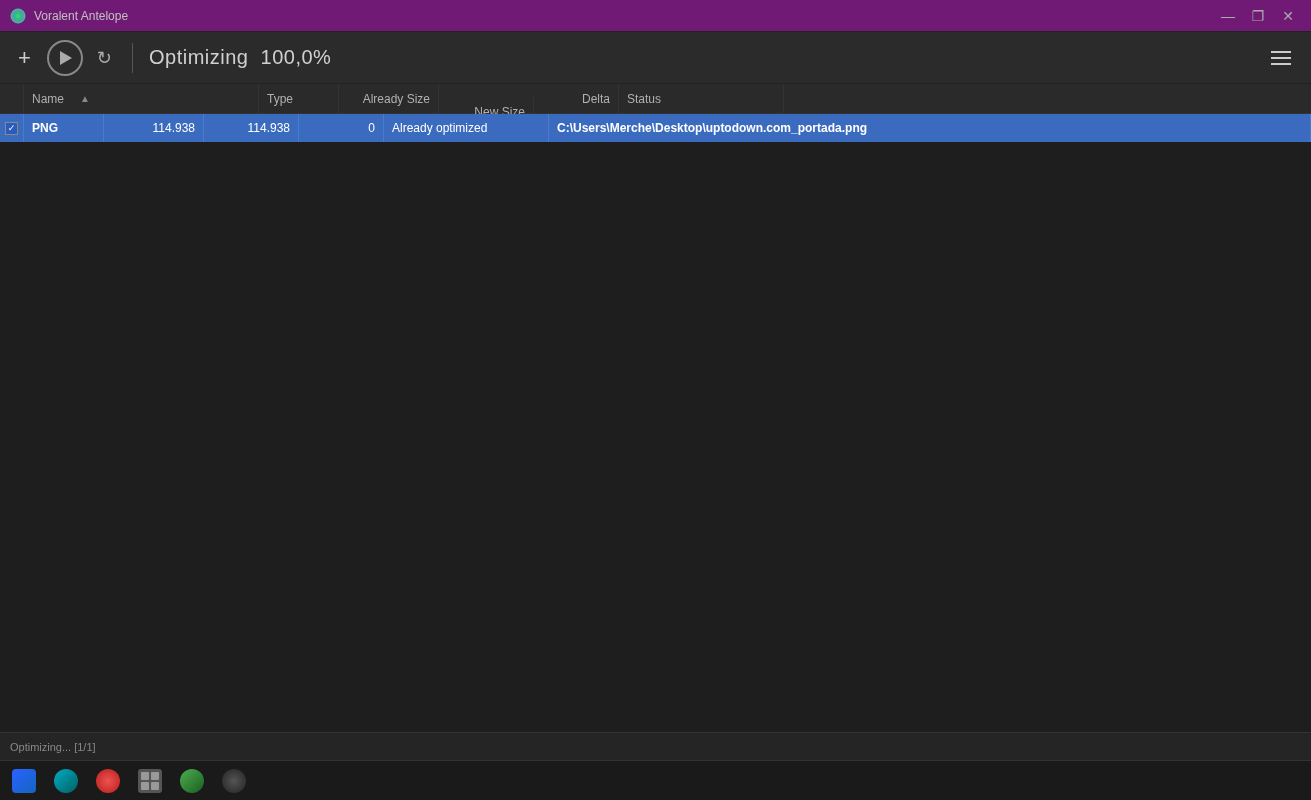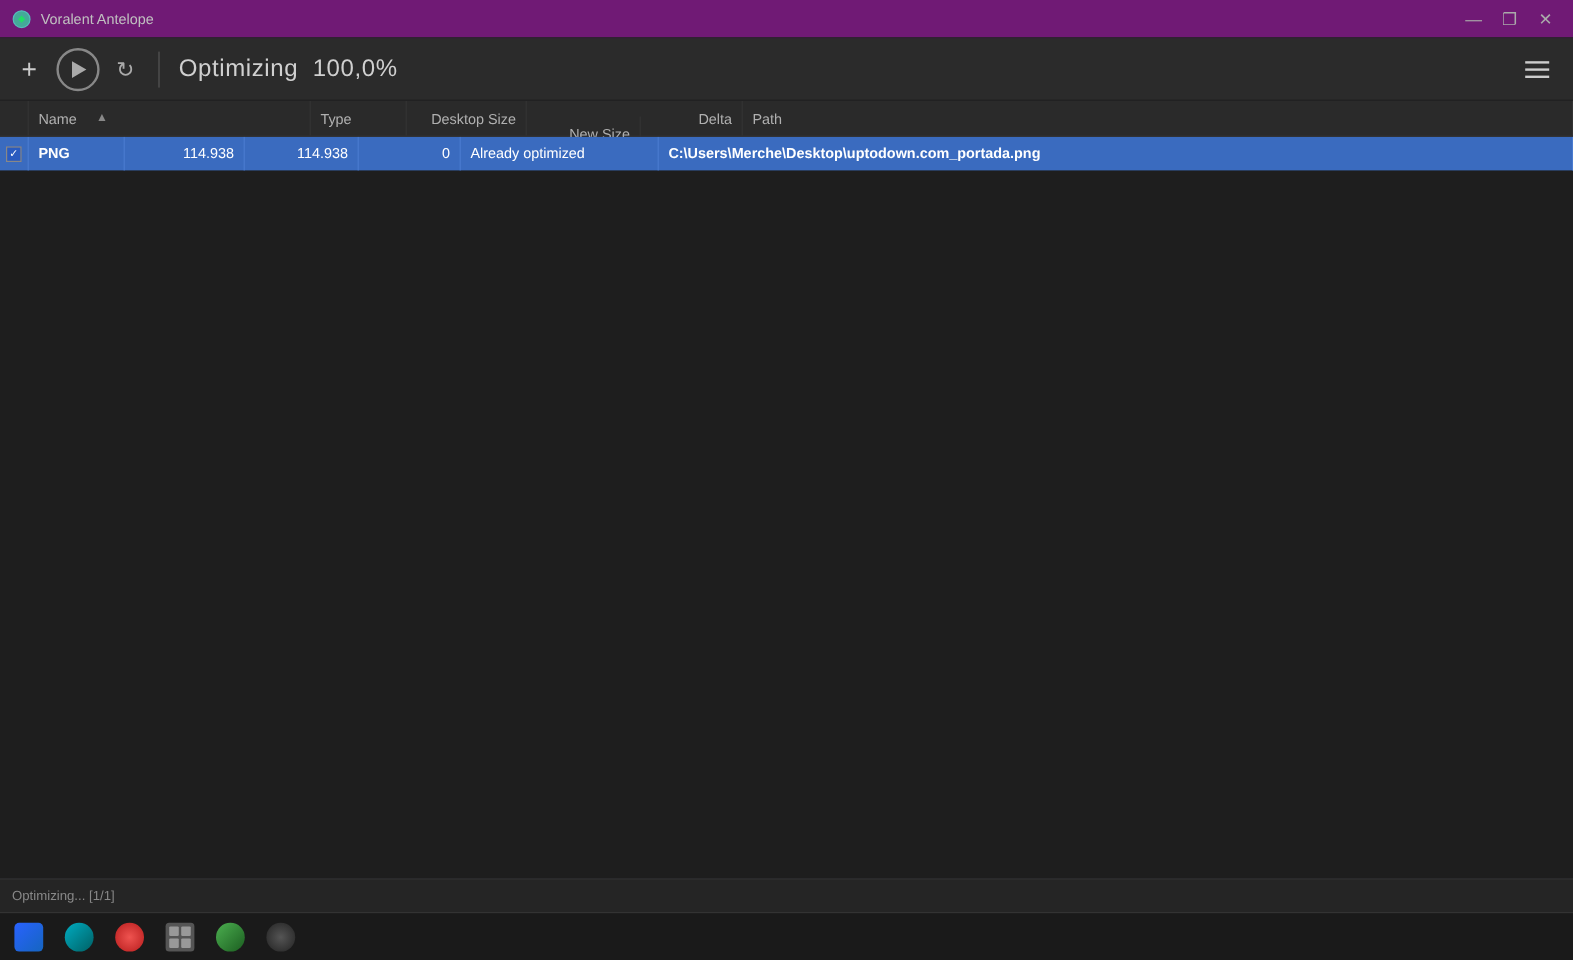--- a/index.html
+++ b/index.html
@@ -447,30 +447,30 @@
   <div class="table-header">
     <div class="th td-checkbox"></div>
     <div class="th th-name">
       <span>Name</span>
       <span class="sort-arrow">▲</span>
     </div>
     <div class="th th-type">
       <span>Type</span>
     </div>
     <div class="th th-orig-size">
-      <span>Desktop Size</span>
+      <span>Already Size</span>
     </div>
     <div class="th th-new-size">
       <span>New Size</span>
     </div>
     <div class="th th-delta">
       <span>Delta</span>
     </div>
-    <div class="th th-path">
-      <span>Path</span>
+    <div class="th th-status">
+      <span>Status</span>
     </div>
   </div>
 
   <div class="table-body">
     <div class="table-row selected">
       <div class="td td-checkbox">
         <div class="checkbox">✓</div>
       </div>
       <div class="td td-type">PNG</div>
       <div class="td td-orig-size">114.938</div>

